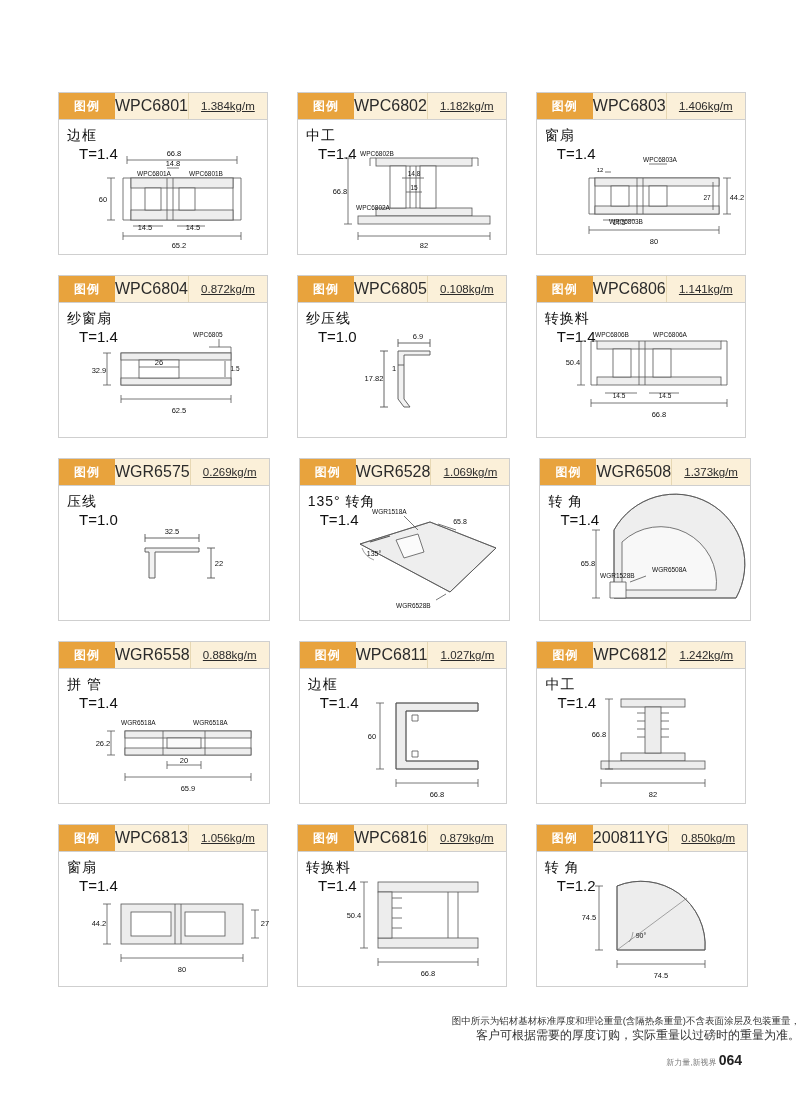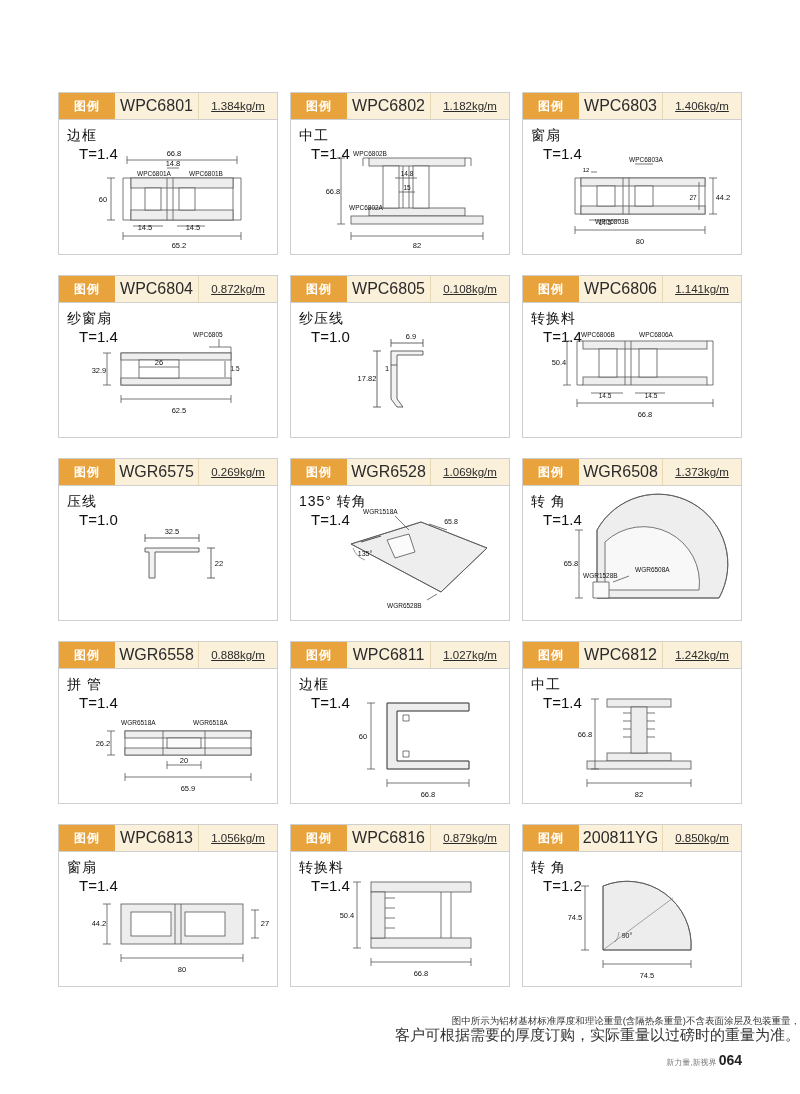--- a/index.html
+++ b/index.html
@@ -1,34 +1,34 @@
 <!DOCTYPE html>
 <html><head>
 <meta charset="utf-8">
 <style>
   html,body{margin:0;padding:0;background:#ffffff;}
   body{width:800px;height:1094px;font-family:"Liberation Sans",sans-serif;position:relative;overflow:hidden;}
   .page{position:absolute;left:0;top:0;width:800px;height:1094px;}
 
   .grid{position:absolute;left:58px;top:92px;width:685px;}
-  .row{display:flex;gap:12px;margin-bottom:20px;}
+  .row{display:flex;gap:29px;margin-bottom:20px;}
   .cell{width:220px;border:1px solid #cfcfcf;background:#fff;box-sizing:border-box;}
   .cell-head{display:flex;height:26px;align-items:stretch;border-bottom:1px solid #cfcfcf;}
   .h-legend{width:56px;background:#e8a33d;color:#fff;font-size:12px;display:flex;align-items:center;justify-content:center;font-weight:bold;letter-spacing:1px;}
   .h-code{flex:1;background:#fbf0d9;color:#2b2b2b;font-size:16px;display:flex;align-items:center;justify-content:center;}
   .h-weight{width:78px;background:#fbf0d9;color:#2b2b2b;font-size:11.5px;display:flex;align-items:center;justify-content:center;border-left:1px solid #e7d8b4;text-decoration:underline;}
   .cell-body{height:134px;position:relative;}
   .lbl-name{position:absolute;left:8px;top:7px;font-size:14px;color:#111;letter-spacing:1px;}
   .lbl-t{position:absolute;left:20px;top:25px;font-size:15px;color:#111;}
   .fig{position:absolute;left:0;top:0;width:100%;height:100%;}
   .fig svg{display:block;}
 
   .footer{position:absolute;left:0;top:1014px;width:800px;text-align:right;}
   .footer .l1{font-size:9.5px;color:#333;line-height:14px;}
-  .footer .l2{font-size:15px;color:#333;line-height:14px;margin-left:22px;}
+  .footer .l2{font-size:12px;color:#333;line-height:14px;margin-left:22px;}
   .pagenum{position:absolute;right:58px;top:1052px;font-size:8px;color:#7a7a7a;}
   .pagenum b{font-size:14px;color:#222;}
   text{font-family:"Liberation Sans",sans-serif;}
 </style>
 </head>
 <body>
 
 <div class="page">
 
   <div class="grid">

